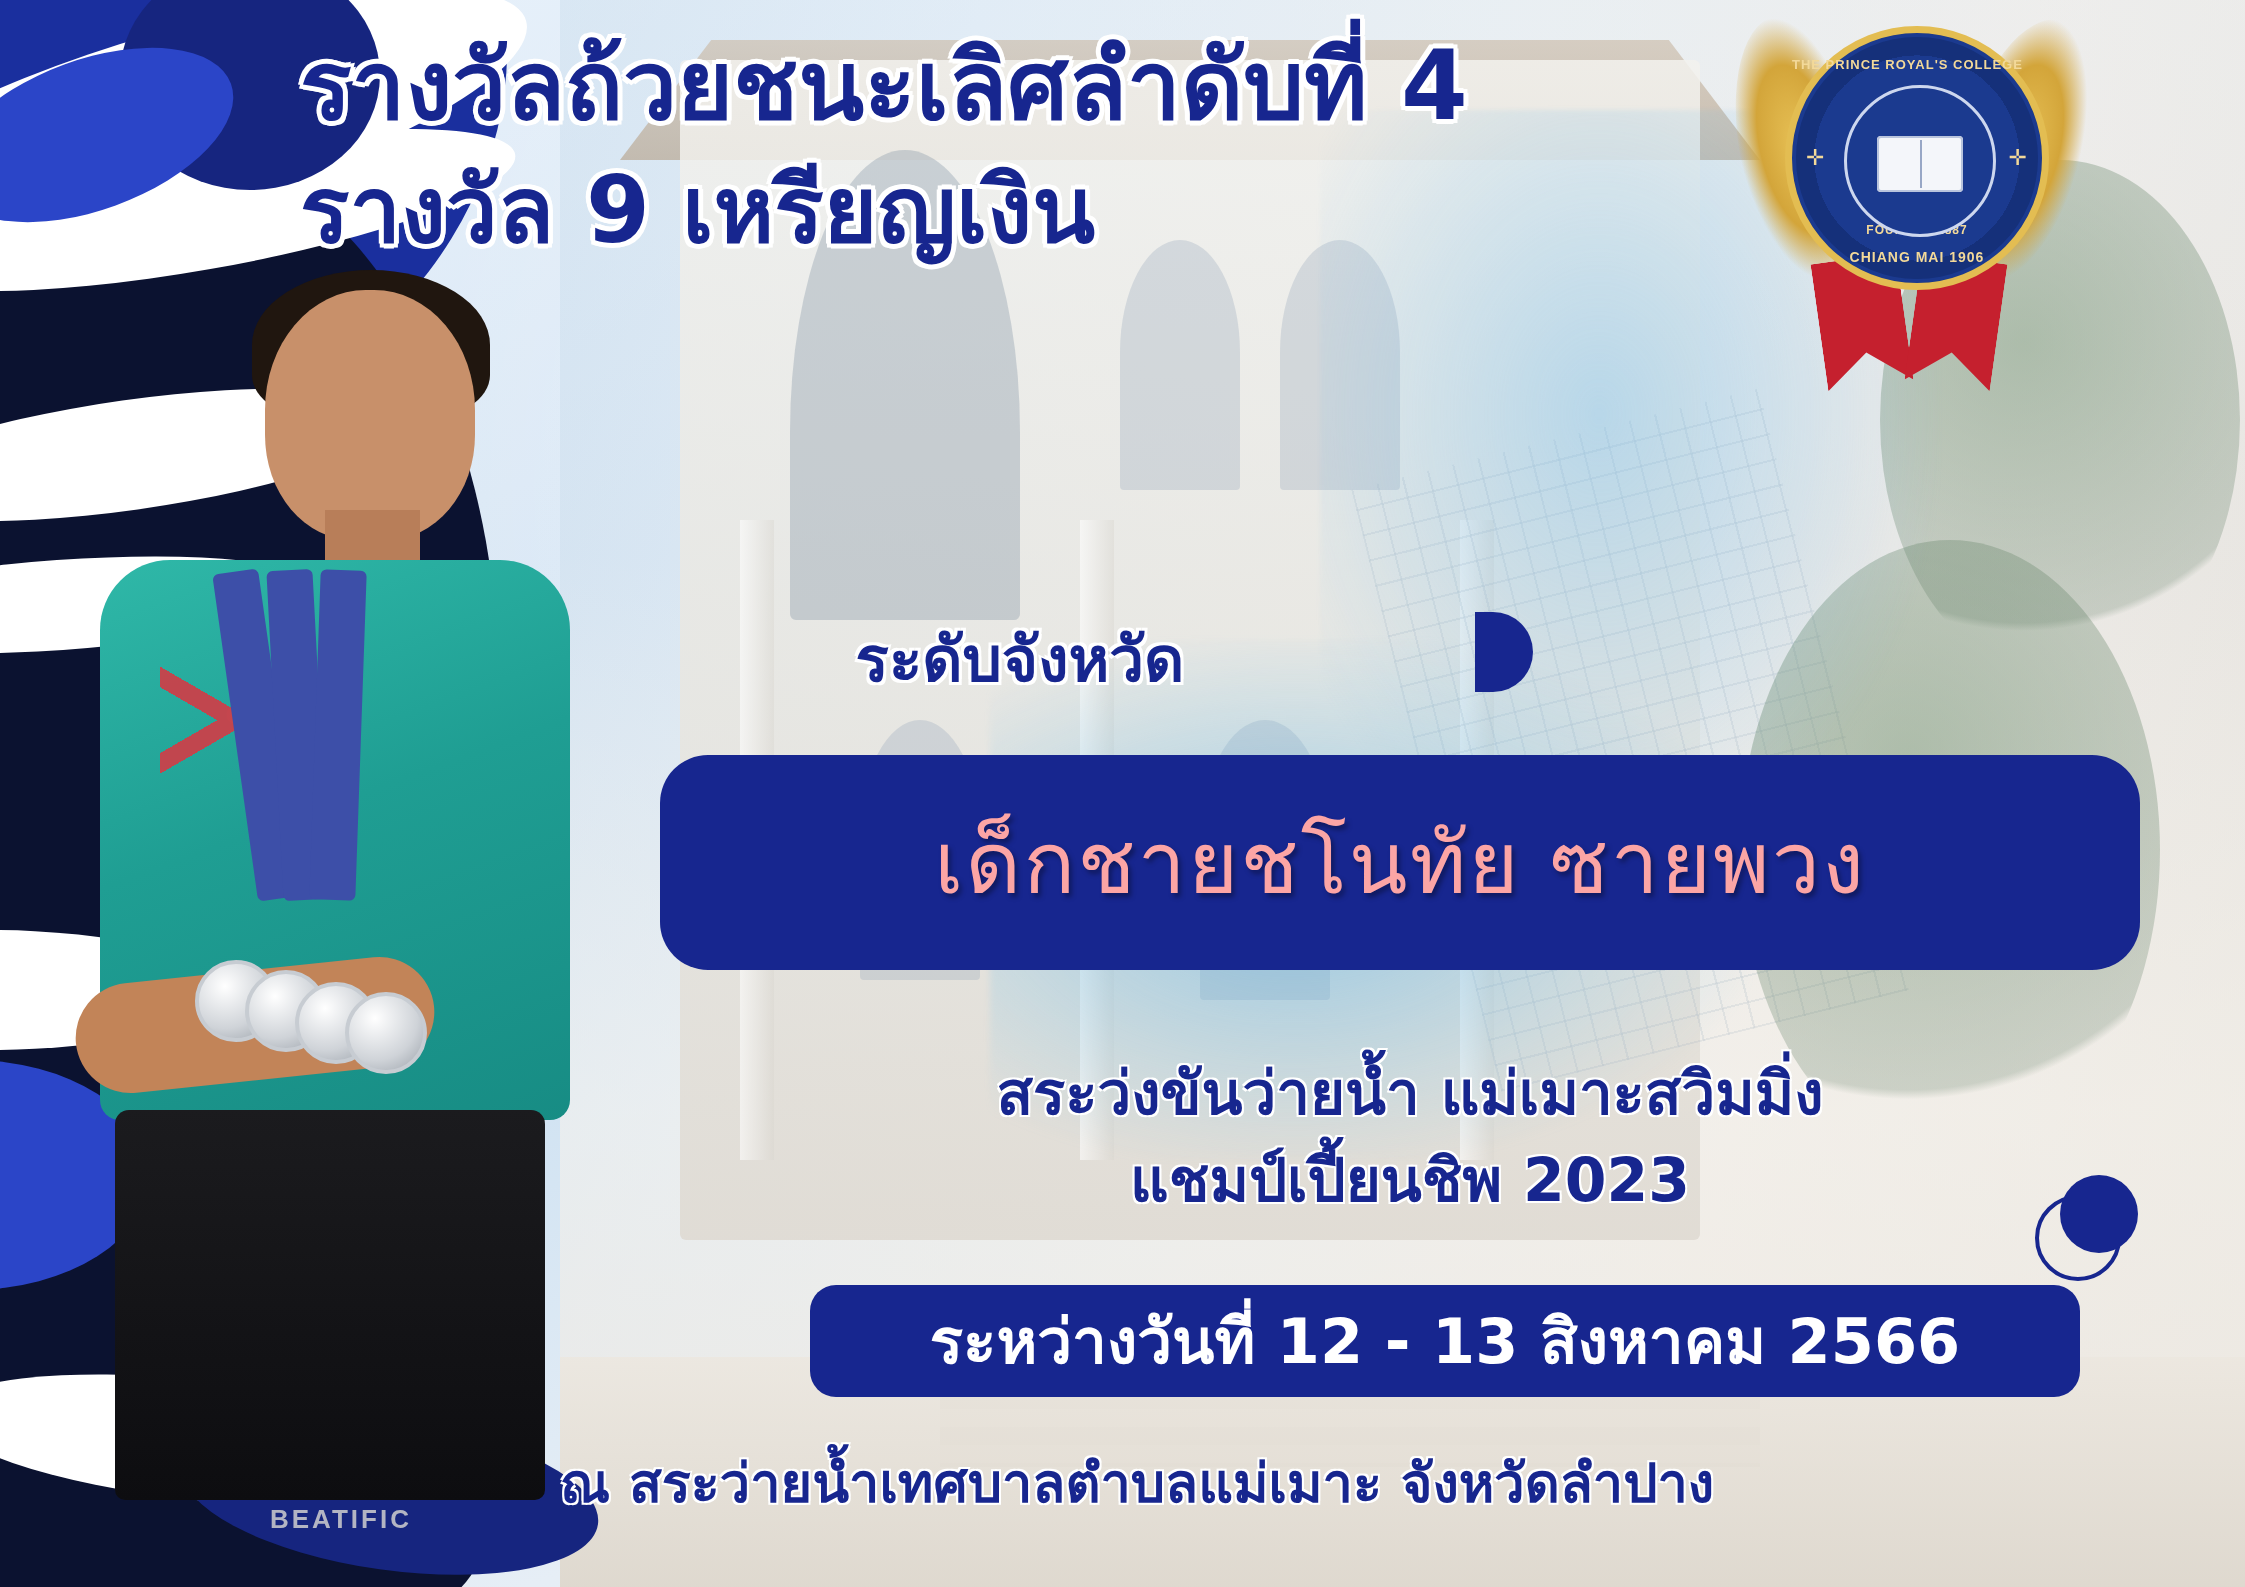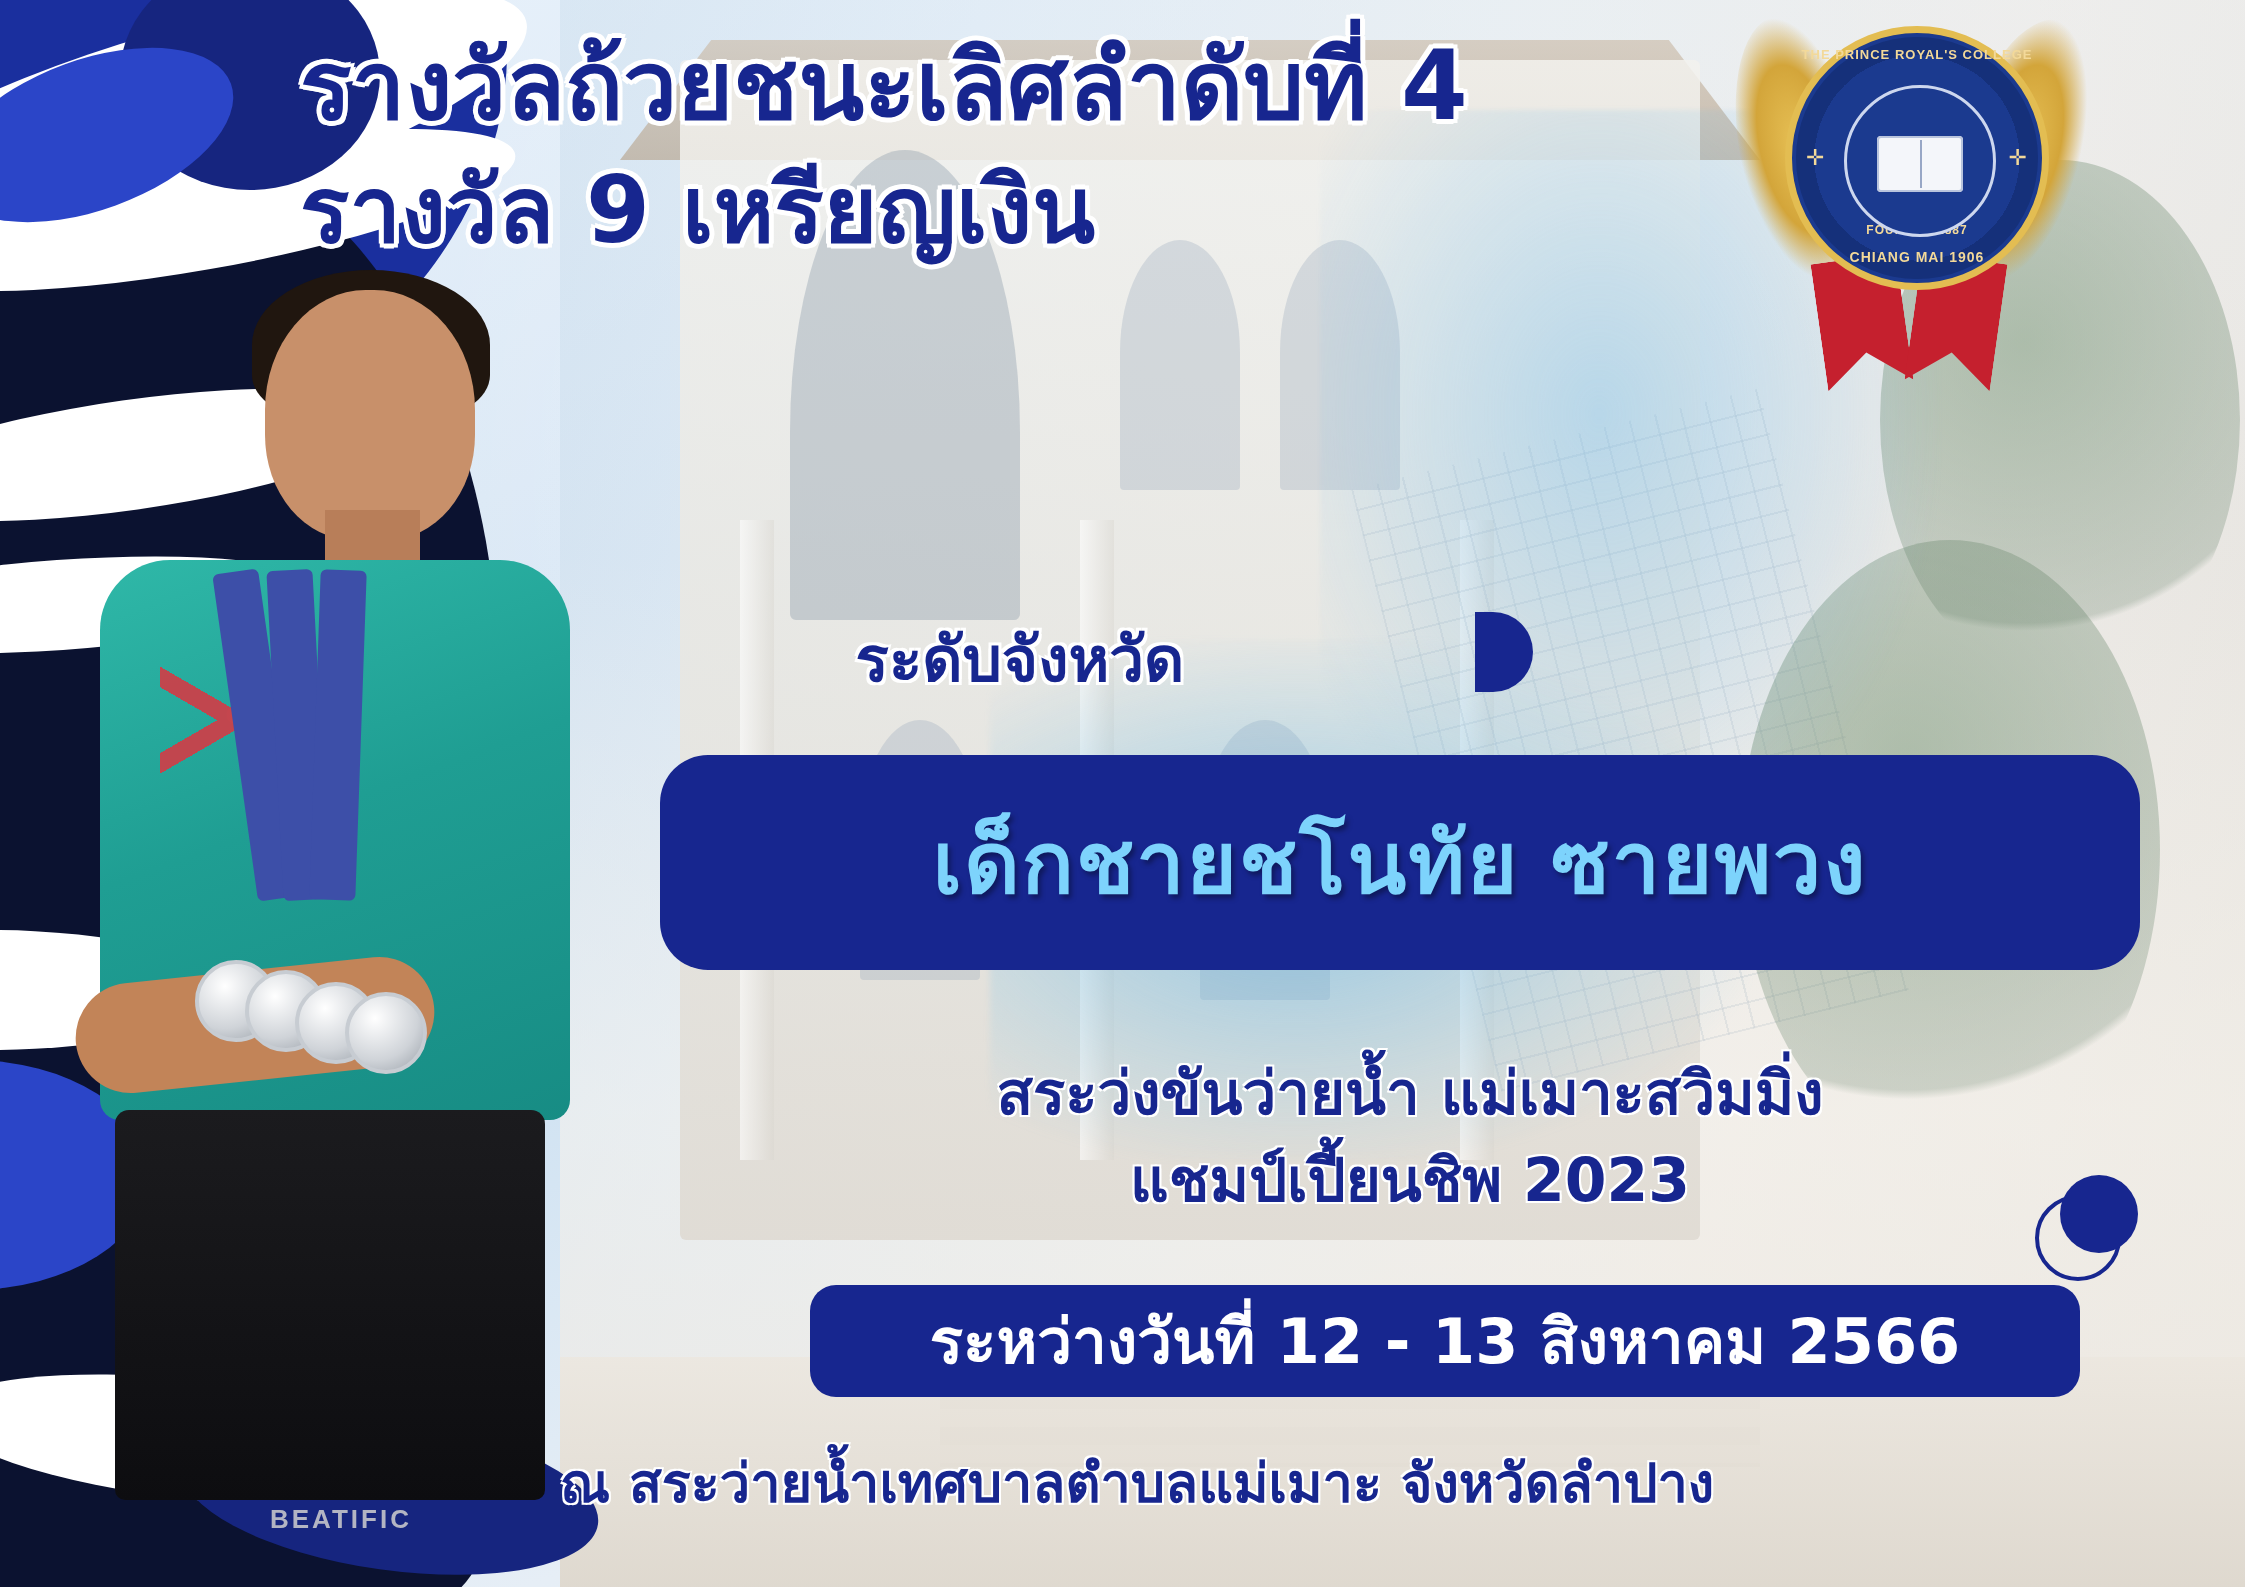--- a/index.html
+++ b/index.html
@@ -176,21 +176,21 @@
     border-radius:4px;
     box-shadow:inset 0 0 0 2px #b9c4dd;
   }
   .seal-book:after{
     content:"";position:absolute;left:50%;top:4px;width:2px;height:48px;background:#98a7c6;
   }
   .seal-txt{
     position:absolute;left:0;top:0;width:250px;height:250px;
     color:#f3d999;font-size:15px;font-weight:700;letter-spacing:1px;
   }
-  .arc-top{position:absolute;left:0;top:14px;width:250px;text-align:center;font-size:13px;}
+  .arc-top{position:absolute;left:0;top:24px;width:250px;font-size:13px;}
   .arc-sub{position:absolute;left:0;top:84px;width:250px;text-align:center;font-size:12px;color:#eef3fb;}
   .arc-found{position:absolute;left:0;bottom:46px;width:250px;text-align:center;font-size:12px;}
   .arc-city{position:absolute;left:0;bottom:18px;width:250px;text-align:center;font-size:14px;}
   .seal-cross{position:absolute;color:#f3d999;font-size:22px;top:112px;}
   .seal-cross.l{left:14px;} .seal-cross.r{right:14px;}
   .ribbon-red{
     position:absolute;left:74px;top:250px;width:180px;height:130px;
   }
   .ribbon-red:before,.ribbon-red:after{
     content:"";position:absolute;top:0;width:86px;height:128px;background:#c5202e;
@@ -217,21 +217,21 @@
     color:#17268f;font-size:62px;font-weight:700;
     text-shadow:-3px -3px 0 #fff,3px -3px 0 #fff,-3px 3px 0 #fff,3px 3px 0 #fff;
   }
 
   .name-banner{
     position:absolute;left:660px;top:755px;width:1480px;height:215px;
     background:#17268f;border-radius:48px;
     display:flex;align-items:center;justify-content:center;
   }
   .name-text{
-    color:#7dd3fc;font-size:86px;font-weight:700;letter-spacing:2px;
+    color:#fca5a5;font-size:86px;font-weight:400;letter-spacing:2px;
     text-shadow:3px 4px 5px rgba(0,0,0,.35);
     white-space:nowrap;
     text-align:right;
   }
 
   .event{
     position:absolute;left:700px;top:1050px;width:1420px;text-align:center;
     color:#17268f;font-size:60px;font-weight:700;line-height:1.45;
     text-shadow:-2px -2px 0 #fff,2px -2px 0 #fff,-2px 2px 0 #fff,2px 2px 0 #fff;
   }

